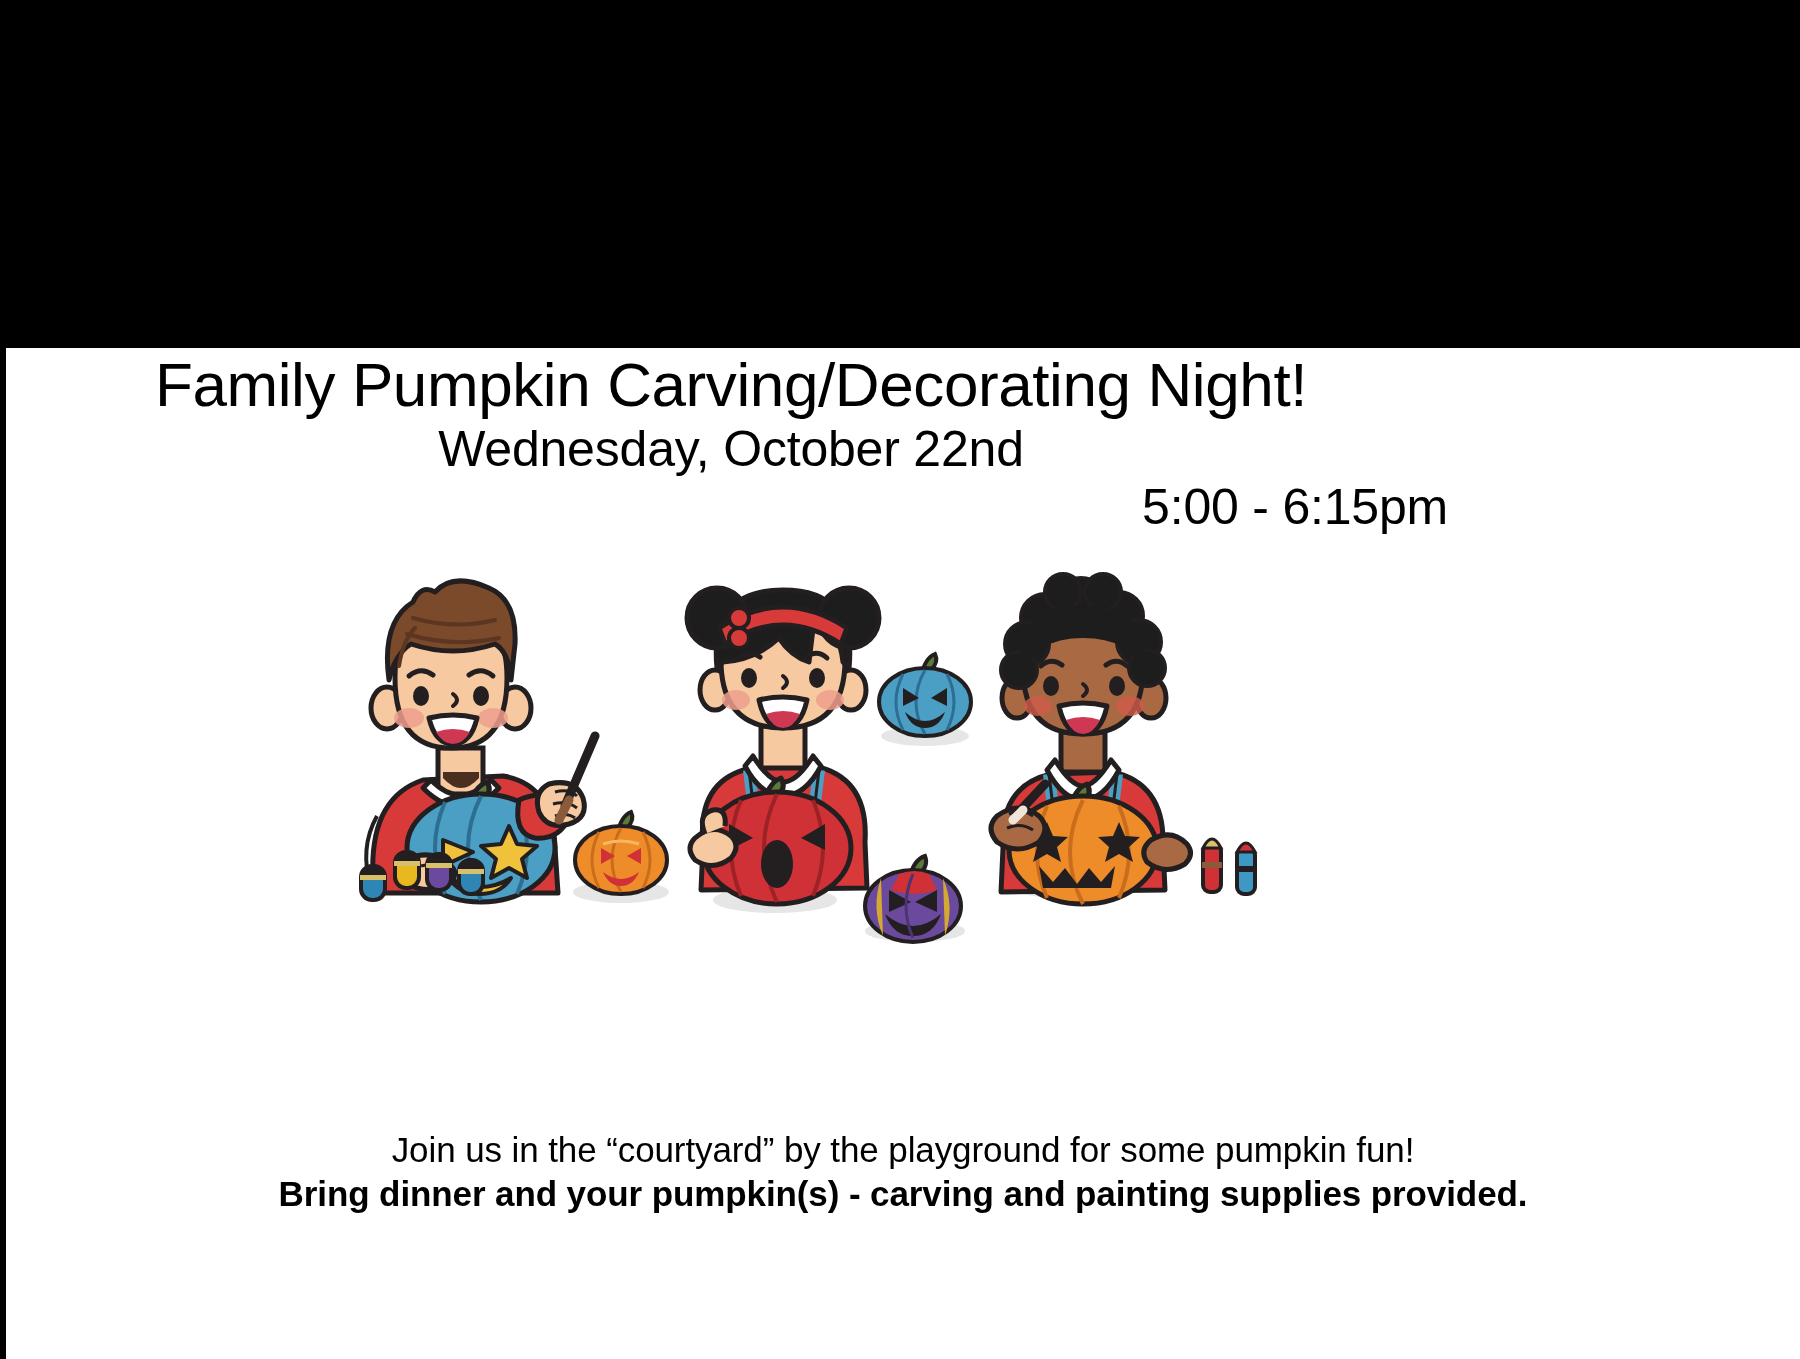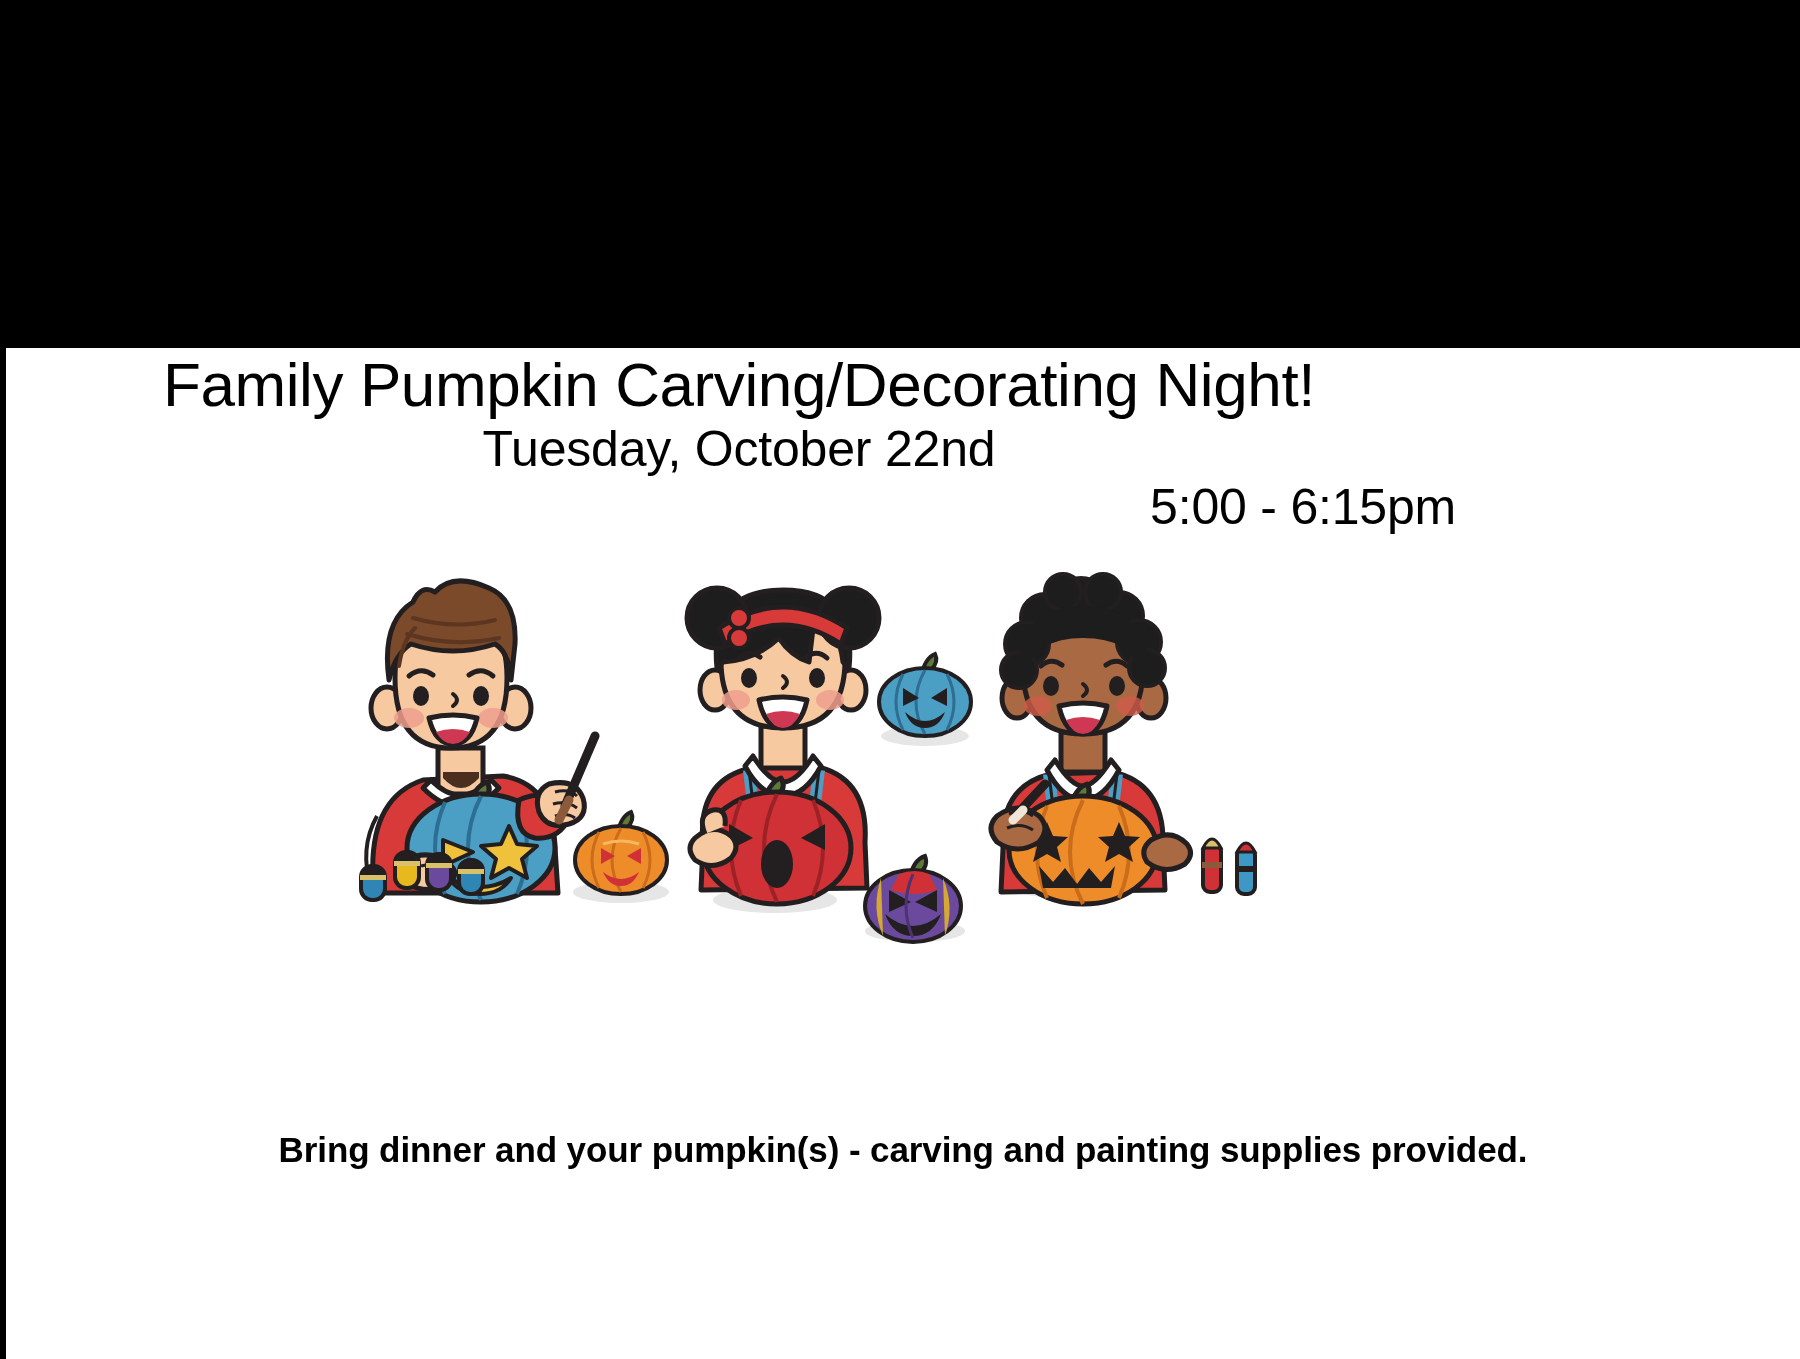--- a/index.html
+++ b/index.html
@@ -43,21 +43,21 @@
     left: 6px;
     top: 348px;
     width: 1794px;
     height: 1011px;
     background: #ffffff;
   }
 
   
   .headings {
     position: absolute;
-    left: 16px;
+    left: 8px;
     top: 4px;
     width: 1434px;
     text-align: center;
     color: #000000;
   }
   .title-main {
     font-size: 62px;
     line-height: 1.08;
     font-weight: 400;
     letter-spacing: -0.4px;
@@ -110,21 +110,21 @@
 
 <div id="flyer">
 
   <div class="band-top"></div>
   <div class="band-left"></div>
 
   <div class="slide">
 
     <div class="headings">
       <div class="title-main">Family Pumpkin Carving/Decorating Night!</div>
-      <div class="title-date">Tuesday, October 22nd</div>
+      <div class="title-date">Wednesday, October 22nd</div>
       <div class="title-time">5:00 - 6:15pm</div>
     </div>
 
     <div class="art">
       <svg viewBox="0 0 1000 430" xmlns="http://www.w3.org/2000/svg">
         <defs>
           <g id="shadow-ellipse">
             <ellipse cx="0" cy="0" rx="48" ry="11" fill="#e3e3e3"></ellipse>
           </g>
         </defs>
@@ -400,17 +400,18 @@
             <rect x="934" y="300" width="18" height="46" rx="7" fill="#3f97c4" stroke="#231f20" stroke-width="4"></rect>
             <path d="M934 304 q9 -18 18 0 Z" fill="#cf3136" stroke="#231f20" stroke-width="3"></path>
             <rect x="933" y="318" width="20" height="6" fill="#231f20"></rect>
           </g>
         </g>
 
       </svg>
     </div>
 
     <div class="footer">
+      <div class="foot-line">Join us in the “courtyard” by the playground for some pumpkin fun!</div>
       <div class="foot-line bold">Bring dinner and your pumpkin(s) - carving and painting supplies provided.</div>
     </div>
 
   </div>
 </div>
 
 </body></html>

